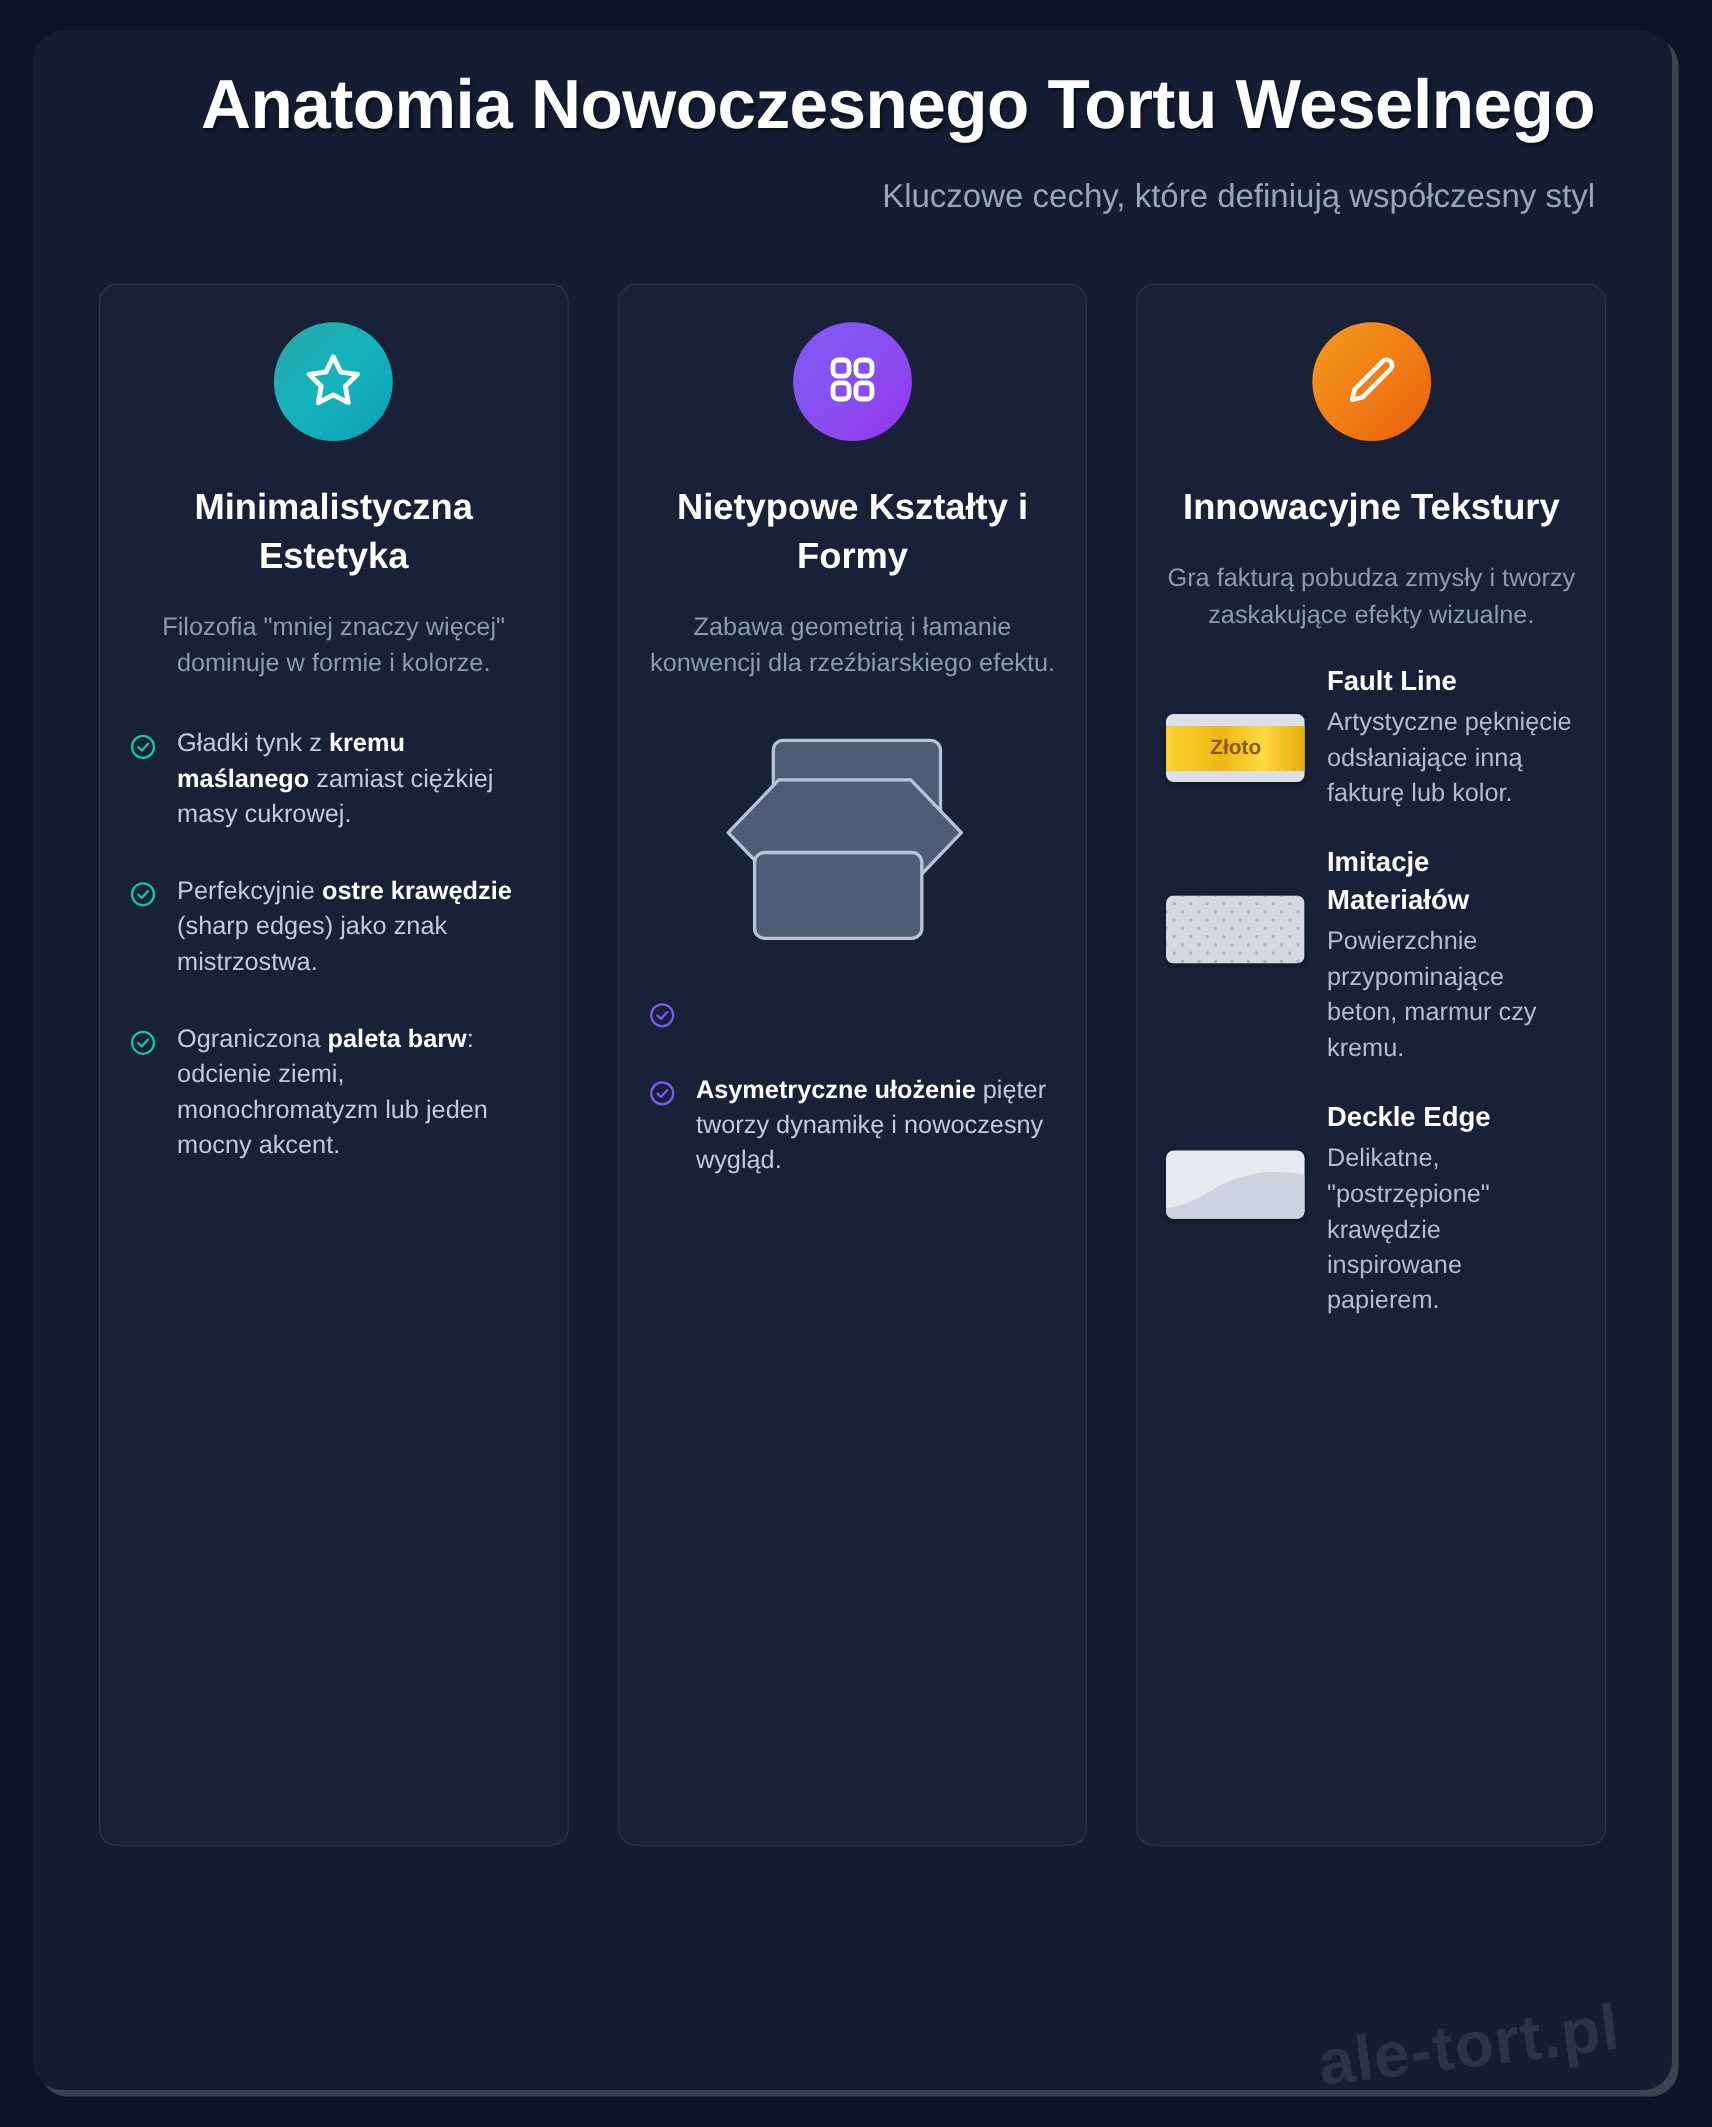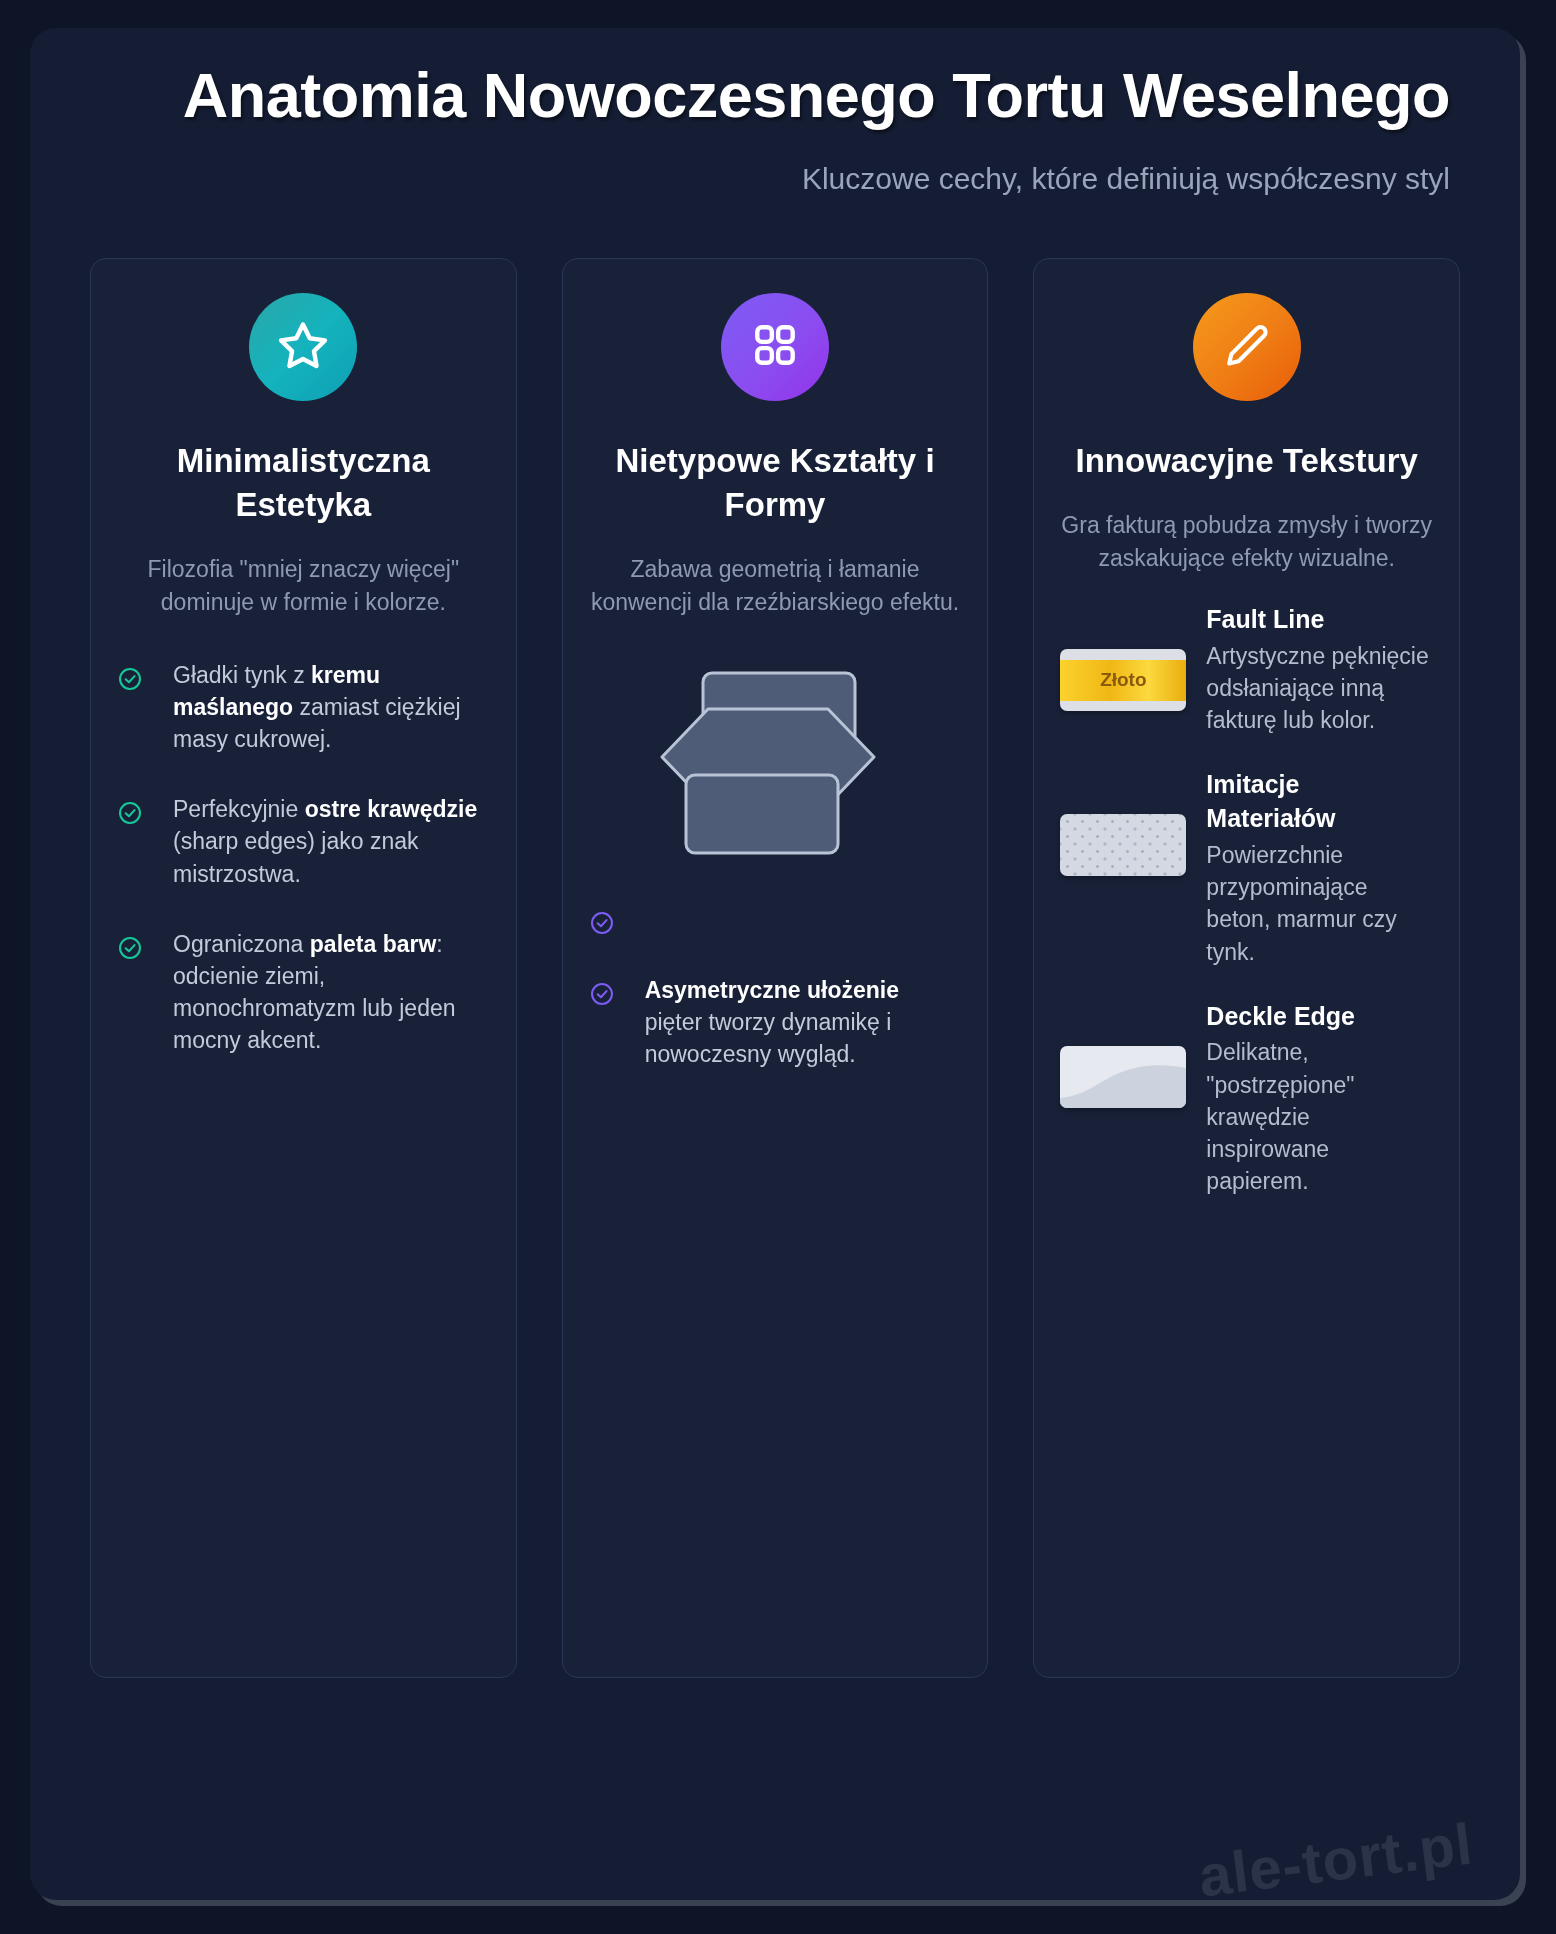--- a/index.html
+++ b/index.html
@@ -79,21 +79,21 @@
     margin-top: 26px;
     color: #8f9ab2;
     font-size: 23px;
     line-height: 1.44;
     text-align: center;
   }
   
   .bullets { margin-top: 40px; width: 100%; }
   .bullet {
     display: flex;
-    gap: 30px;
+    gap: 18px;
     margin-bottom: 38px;
     align-items: flex-start;
   }
   .bullet:last-child { margin-bottom: 0; }
   .check {
     flex: none;
     width: 26px; height: 26px;
     margin-top: 7px;
   }
   .bullet-text {
@@ -289,21 +289,21 @@
             <div class="texture-body">
               <div class="texture-name">Fault Line</div>
               <div class="texture-desc">Artystyczne pęknięcie odsłaniające inną fakturę lub kolor.</div>
             </div>
           </div>
 
           <div class="texture-item">
             <div class="swatch sw-dots"></div>
             <div class="texture-body">
               <div class="texture-name">Imitacje Materiałów</div>
-              <div class="texture-desc">Powierzchnie przypominające beton, marmur czy tynk.</div>
+              <div class="texture-desc">Powierzchnie przypominające beton, marmur czy kremu.</div>
             </div>
           </div>
 
           <div class="texture-item">
             <div class="swatch sw-deckle">
               <svg width="126" height="82" viewBox="0 0 126 82" preserveAspectRatio="none">
                 <path d="M0,52 C26,50 40,34 62,26 C84,18 104,18 126,22 L126,82 L0,82 Z" fill="#ccd2de"></path>
               </svg>
             </div>
             <div class="texture-body">

